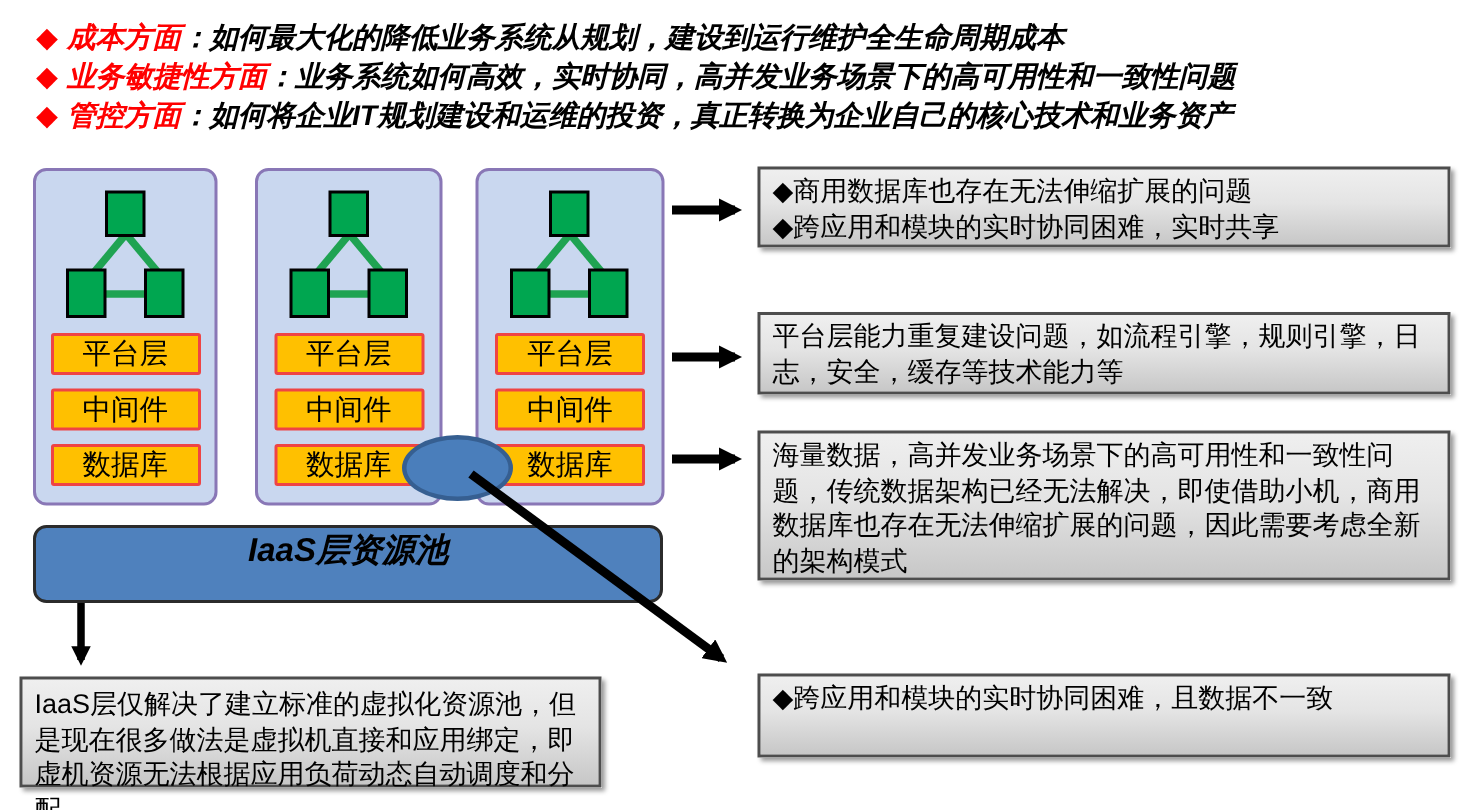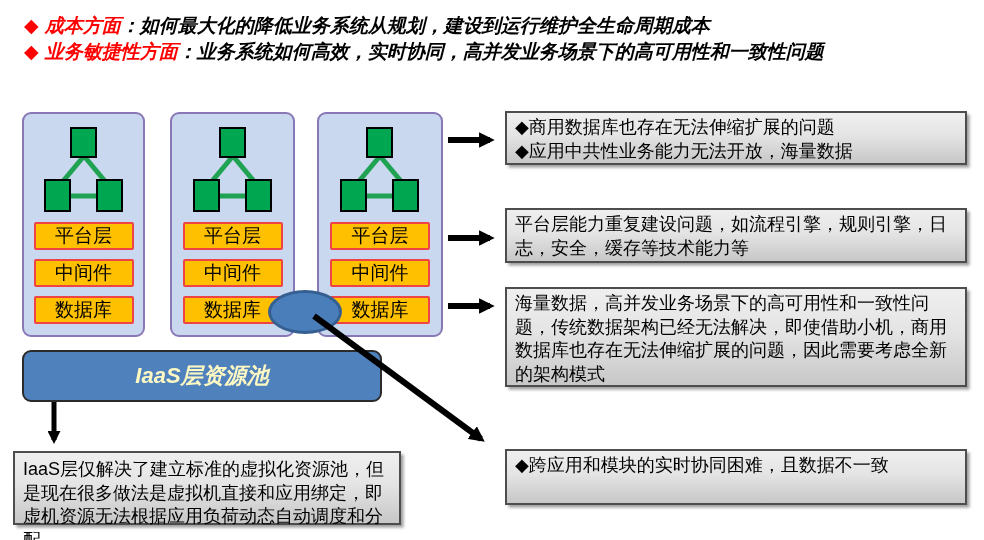--- a/index.html
+++ b/index.html
@@ -24,24 +24,24 @@
   .tree-svg{display:block;margin:10px auto 0 auto;width:110px;height:94px;}
   .layer-box{
     width:100px;height:28px;margin:9px auto 0 auto;background:#ffc000;
     border:2px solid #ef4444;border-radius:2px;box-sizing:border-box;
     display:flex;align-items:center;justify-content:center;
     font-size:19px;color:#000;
   }
   .layer-box.first{margin-top:4px;}
   
   .iaas{
-    position:absolute;left:22px;top:350px;width:360px;height:52px;
+    position:absolute;left:22px;top:350px;width:420px;height:52px;
     background:#4f81bd;border:2px solid #2b2b2b;border-radius:9px;box-sizing:border-box;
-    display:flex;align-items:center;justify-content:center;
-    font-size:22px;font-weight:bold;font-style:italic;color:#fef9c3;
+    display:flex;align-items:flex-start;justify-content:center;
+    font-size:22px;font-weight:bold;font-style:italic;color:#000000;
   }
   
   .gray-box{
     position:absolute;box-sizing:border-box;
     background:linear-gradient(180deg,#efefef 0%,#e4e4e4 45%,#c7c7c7 100%);
     border:2px solid #4d4d4d;box-shadow:2.5px 2.5px 3px rgba(0,0,0,0.4);
     font-size:18px;line-height:23.5px;color:#000;padding:3px 8px;
   }
   .gb-1{left:505px;top:111px;width:462px;height:54px;}
   .gb-2{left:505px;top:208px;width:462px;height:55px;}
@@ -61,20 +61,23 @@
 <body>
 
 <div id="canvas">
 
   <div class="bullets">
     <div class="bullet-row">
       <span class="diamond">◆</span><span class="head">成本方面</span><span class="rest">：如何最大化的降低业务系统从规划，建设到运行维护全生命周期成本</span>
     </div>
     <div class="bullet-row">
       <span class="diamond">◆</span><span class="head">业务敏捷性方面</span><span class="rest">：业务系统如何高效，实时协同，高并发业务场景下的高可用性和一致性问题</span>
+    </div>
+    <div class="bullet-row">
+      <span class="diamond">◆</span><span class="head">管控方面</span><span class="rest">：如何将企业IT规划建设和运维的投资，真正转换为企业自己的核心技术和业务资产</span>
     </div>
   </div>
 
   <div class="col col-1">
     <svg class="tree-svg" viewBox="0 0 110 94">
       <line x1="55" y1="32" x2="30" y2="62" stroke="#1fa352" stroke-width="5"></line>
       <line x1="55" y1="32" x2="80" y2="62" stroke="#1fa352" stroke-width="5"></line>
       <line x1="30" y1="72" x2="80" y2="72" stroke="#1fa352" stroke-width="5"></line>
       <rect x="42" y="4" width="25" height="29" fill="#00a650" stroke="#000" stroke-width="2"></rect>
       <rect x="16" y="56" width="25" height="31" fill="#00a650" stroke="#000" stroke-width="2"></rect>
@@ -132,21 +135,21 @@
   </div>
 
   <div class="iaas">
     <span>IaaS层资源池</span>
   </div>
 
   <div class="ellipse"></div>
 
   <div class="gray-box gb-1">
     <div>◆商用数据库也存在无法伸缩扩展的问题</div>
-    <div>◆应用中共性业务能力无法开放，海量数据</div>
+    <div>◆跨应用和模块的实时协同困难，实时共享</div>
   </div>
 
   <div class="gray-box gb-2">
     <div>平台层能力重复建设问题，如流程引擎，规则引擎，日志，安全，缓存等技术能力等</div>
   </div>
 
   <div class="gray-box gb-3">
     <div>海量数据，高并发业务场景下的高可用性和一致性问题，传统数据架构已经无法解决，即使借助小机，商用数据库也存在无法伸缩扩展的问题，因此需要考虑全新的架构模式</div>
   </div>
 

